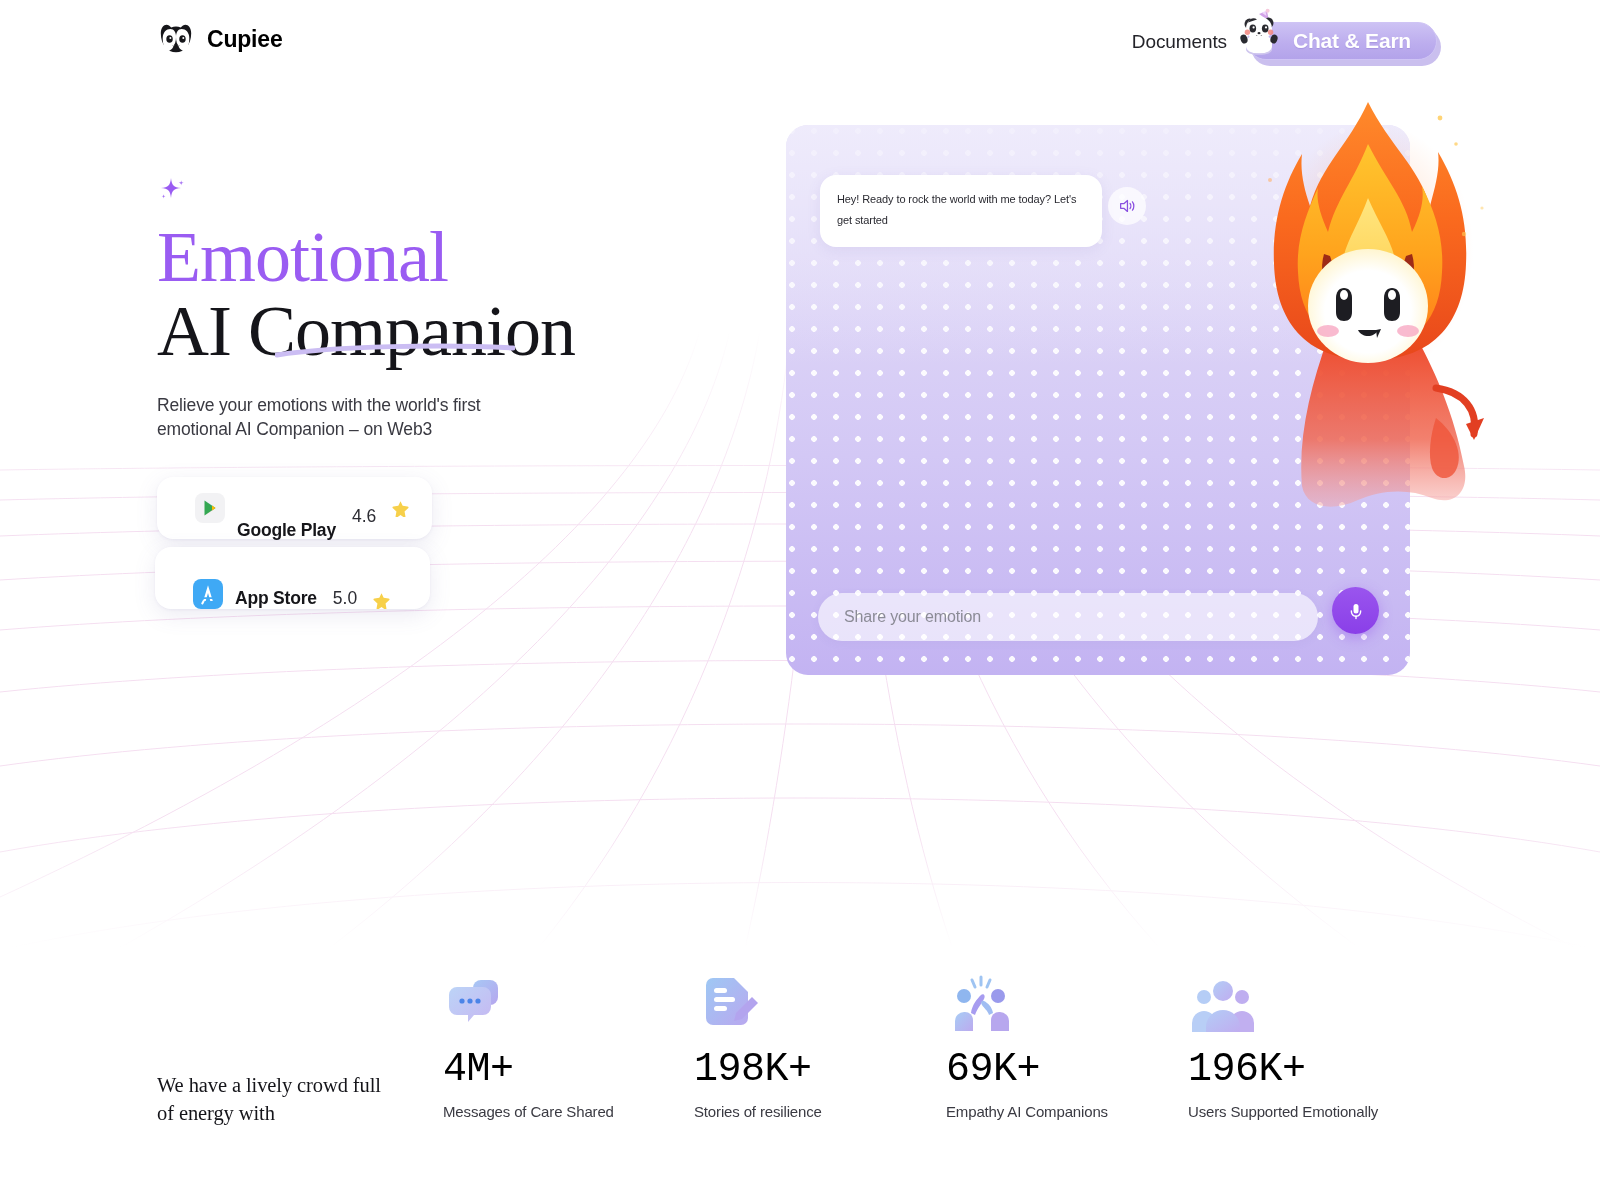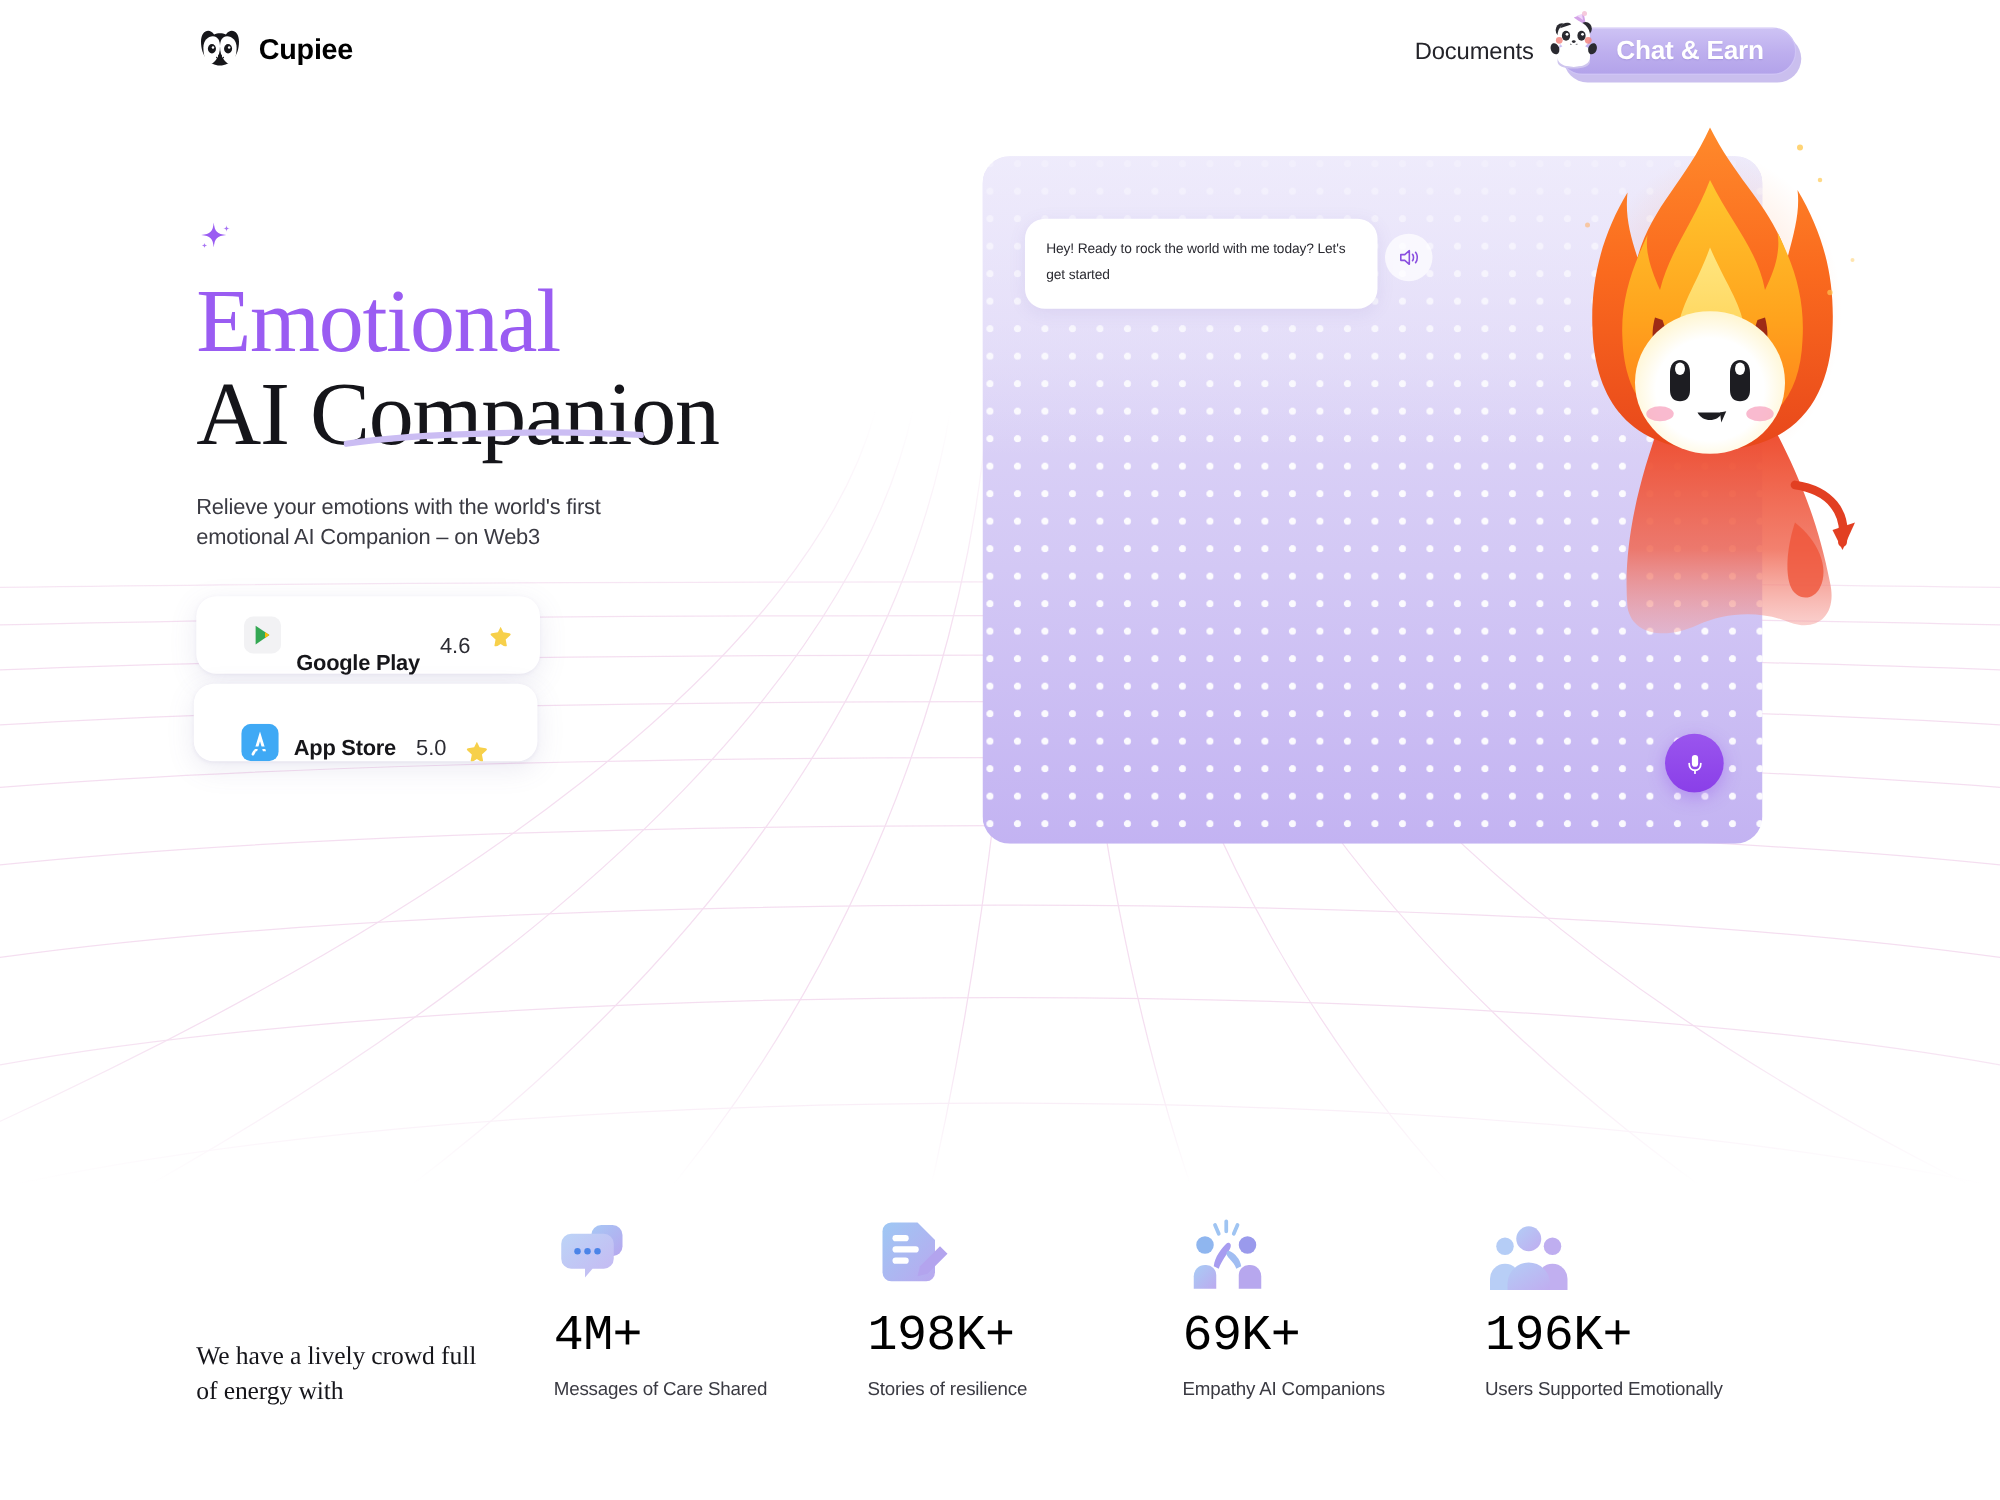--- a/index.html
+++ b/index.html
@@ -313,20 +313,21 @@
 
   <button class="speaker-btn">
     <svg viewBox="0 0 22 22" width="20" height="20">
       <path d="M4 8.5 L7.5 8.5 L11.5 5 L11.5 17 L7.5 13.5 L4 13.5 Z" fill="none" stroke="#8a4fe0" stroke-width="1.4" stroke-linejoin="round"></path>
       <path d="M14.3 8.2 C15.5 9.6, 15.5 12.4, 14.3 13.8" stroke="#8a4fe0" stroke-width="1.4" fill="none" stroke-linecap="round"></path>
       <path d="M17 6.4 C19 8.8, 19 13.2, 17 15.6" stroke="#8a4fe0" stroke-width="1.4" fill="none" stroke-linecap="round"></path>
     </svg>
   </button>
 
   <div class="input-row">
+    <input class="chat-input" type="text" placeholder="Share your emotion" style="">
     <button class="mic-btn">
       <svg viewBox="0 0 24 24" width="20" height="20">
         <rect x="9" y="3.5" width="6" height="11.5" rx="3" fill="#ffffff"></rect>
         <path d="M6.4 11.8 C6.4 16, 9 18.3, 12 18.3 C15 18.3, 17.6 16, 17.6 11.8" stroke="#ffffff" stroke-width="1.7" fill="none" stroke-linecap="round"></path>
         <path d="M12 18.3 L12 21" stroke="#ffffff" stroke-width="1.7" stroke-linecap="round"></path>
       </svg>
     </button>
   </div>
 </div>
 

